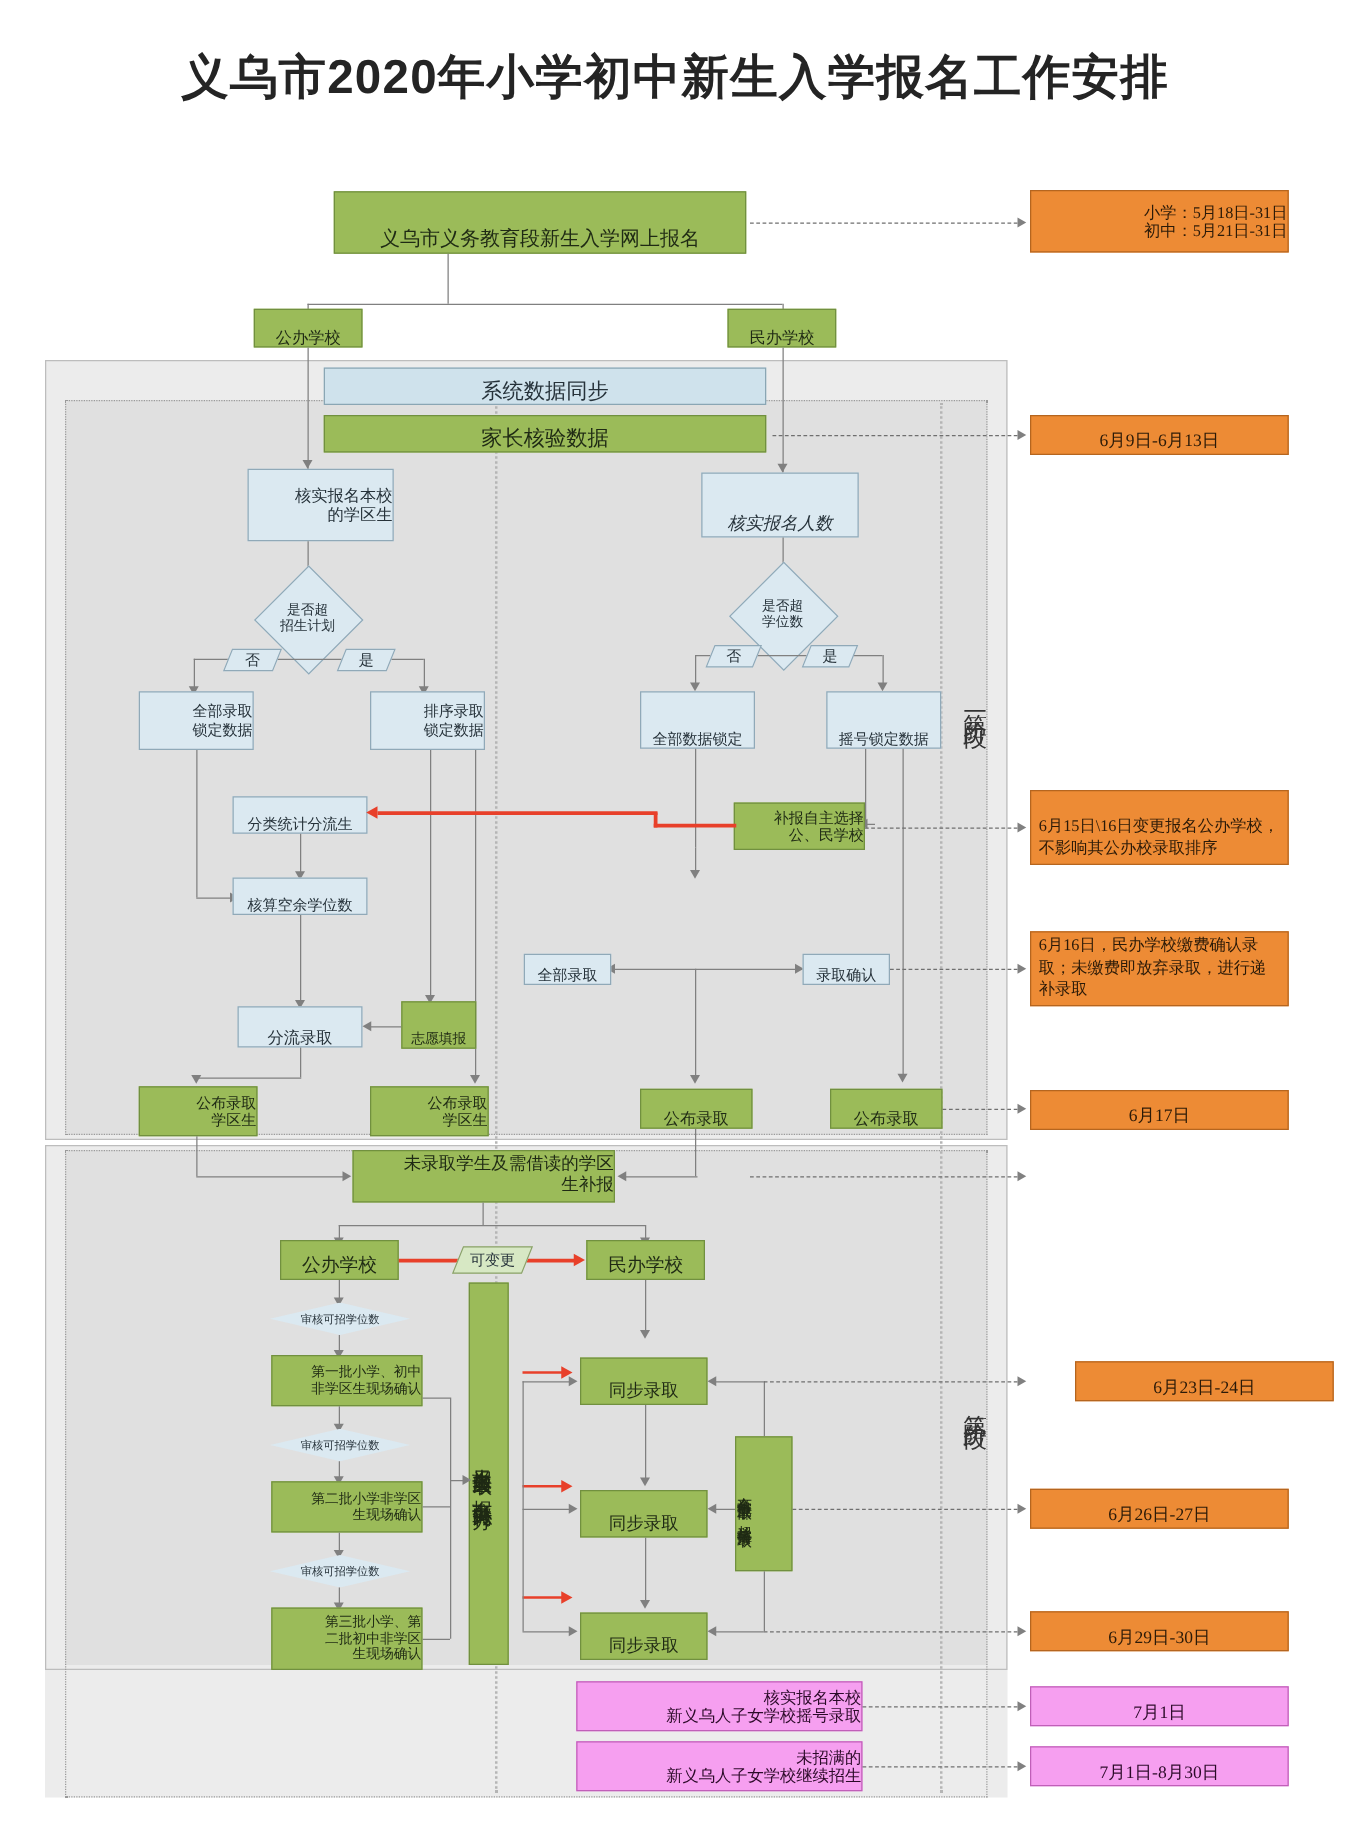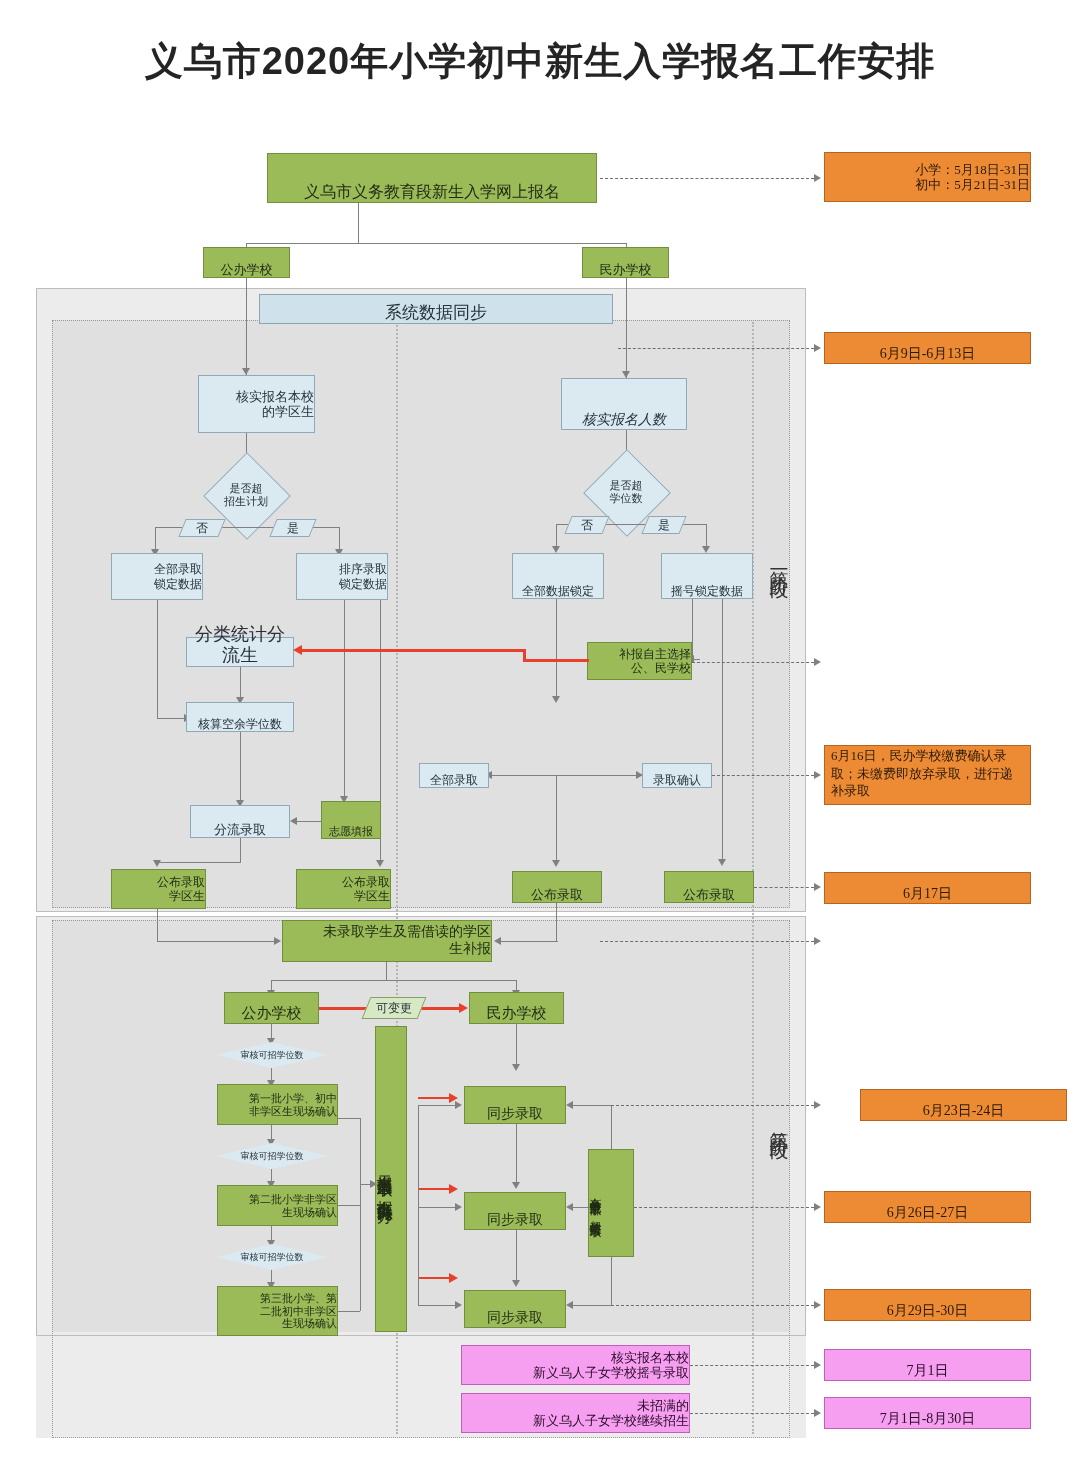--- a/index.html
+++ b/index.html
@@ -131,20 +131,23 @@
   <div class="node green" style="left:582px;top:247px;width:87px;height:31px;font-size:13px;">
     <span>民办学校</span>
   </div>
 
   <div class="ln lnv" style="left:246px;top:278px;height:104px;"></div>
   <div class="ln lnv" style="left:626px;top:278px;height:100px;"></div>
 
   <div class="node bluehdr" style="left:259px;top:294px;width:354px;height:30px;font-size:17px;font-family:'Liberation Sans',sans-serif;">
     <span>系统数据同步</span>
   </div>
+  <div class="node green" style="left:259px;top:332px;width:354px;height:30px;font-size:17px;font-family:'Liberation Sans',sans-serif;">
+    <span>家长核验数据</span>
+  </div>
   <div class="dash-h" style="left:618px;top:348px;width:196px;"></div>
   <div class="arr arr-r" style="left:814px;top:344px;"></div>
 
   <div class="node blue" style="left:198px;top:375px;width:117px;height:58px;font-size:13px;flex-direction:column;">
     <span>核实报名本校</span>
     <span>的学区生</span>
   </div>
   <div class="arr arr-d" style="left:242px;top:368px;"></div>
 
   <div class="ln lnv" style="left:246px;top:433px;height:28px;"></div>
@@ -181,21 +184,21 @@
   <div class="ln lnv" style="left:157px;top:600px;height:118px;"></div>
   <div class="ln lnh" style="left:157px;top:718px;width:29px;"></div>
   <div class="arr arr-r" style="left:184px;top:714px;"></div>
 
   <div class="ln lnv" style="left:344px;top:600px;height:198px;"></div>
   <div class="arr arr-d" style="left:340px;top:796px;"></div>
 
   <div class="ln lnv" style="left:380px;top:600px;height:262px;"></div>
   <div class="arr arr-d" style="left:376px;top:860px;"></div>
 
-  <div class="node blue" style="left:186px;top:637px;width:108px;height:30px;font-size:18px;">
+  <div class="node blue" style="left:186px;top:637px;width:108px;height:30px;font-size:12px;">
     <span>分类统计分流生</span>
   </div>
   <div class="ln lnv" style="left:240px;top:667px;height:32px;"></div>
   <div class="arr arr-d" style="left:236px;top:697px;"></div>
 
   <div class="node blue" style="left:186px;top:702px;width:108px;height:30px;font-size:12px;">
     <span>核算空余学位数</span>
   </div>
   <div class="ln lnv" style="left:240px;top:732px;height:70px;"></div>
   <div class="arr arr-d" style="left:236px;top:800px;"></div>
@@ -298,20 +301,23 @@
     <span>公布录取</span>
   </div>
   <div class="node green" style="left:664px;top:871px;width:90px;height:32px;font-size:13px;">
     <span>公布录取</span>
   </div>
   <div class="dash-h" style="left:754px;top:887px;width:60px;"></div>
   <div class="arr arr-r" style="left:814px;top:883px;"></div>
 
   <div class="node orange" style="left:824px;top:332px;width:207px;height:32px;font-size:14px;">
     <span>6月9日-6月13日</span>
+  </div>
+  <div class="node orange" style="left:824px;top:632px;width:207px;height:60px;font-size:13px;text-align:left;justify-content:flex-start;padding:4px 6px;line-height:1.35;">
+    <span>6月15日\16日变更报名公办学校，不影响其公办校录取排序</span>
   </div>
   <div class="node orange" style="left:824px;top:745px;width:207px;height:60px;font-size:13px;text-align:left;justify-content:flex-start;padding:4px 6px;line-height:1.35;">
     <span>6月16日，民办学校缴费确认录取；未缴费即放弃录取，进行递补录取</span>
   </div>
   <div class="node orange" style="left:824px;top:872px;width:207px;height:32px;font-size:14px;">
     <span>6月17日</span>
   </div>
 
   <div class="dash-h" style="left:692px;top:662px;width:122px;"></div>
   <div class="arr arr-r" style="left:814px;top:658px;"></div>

